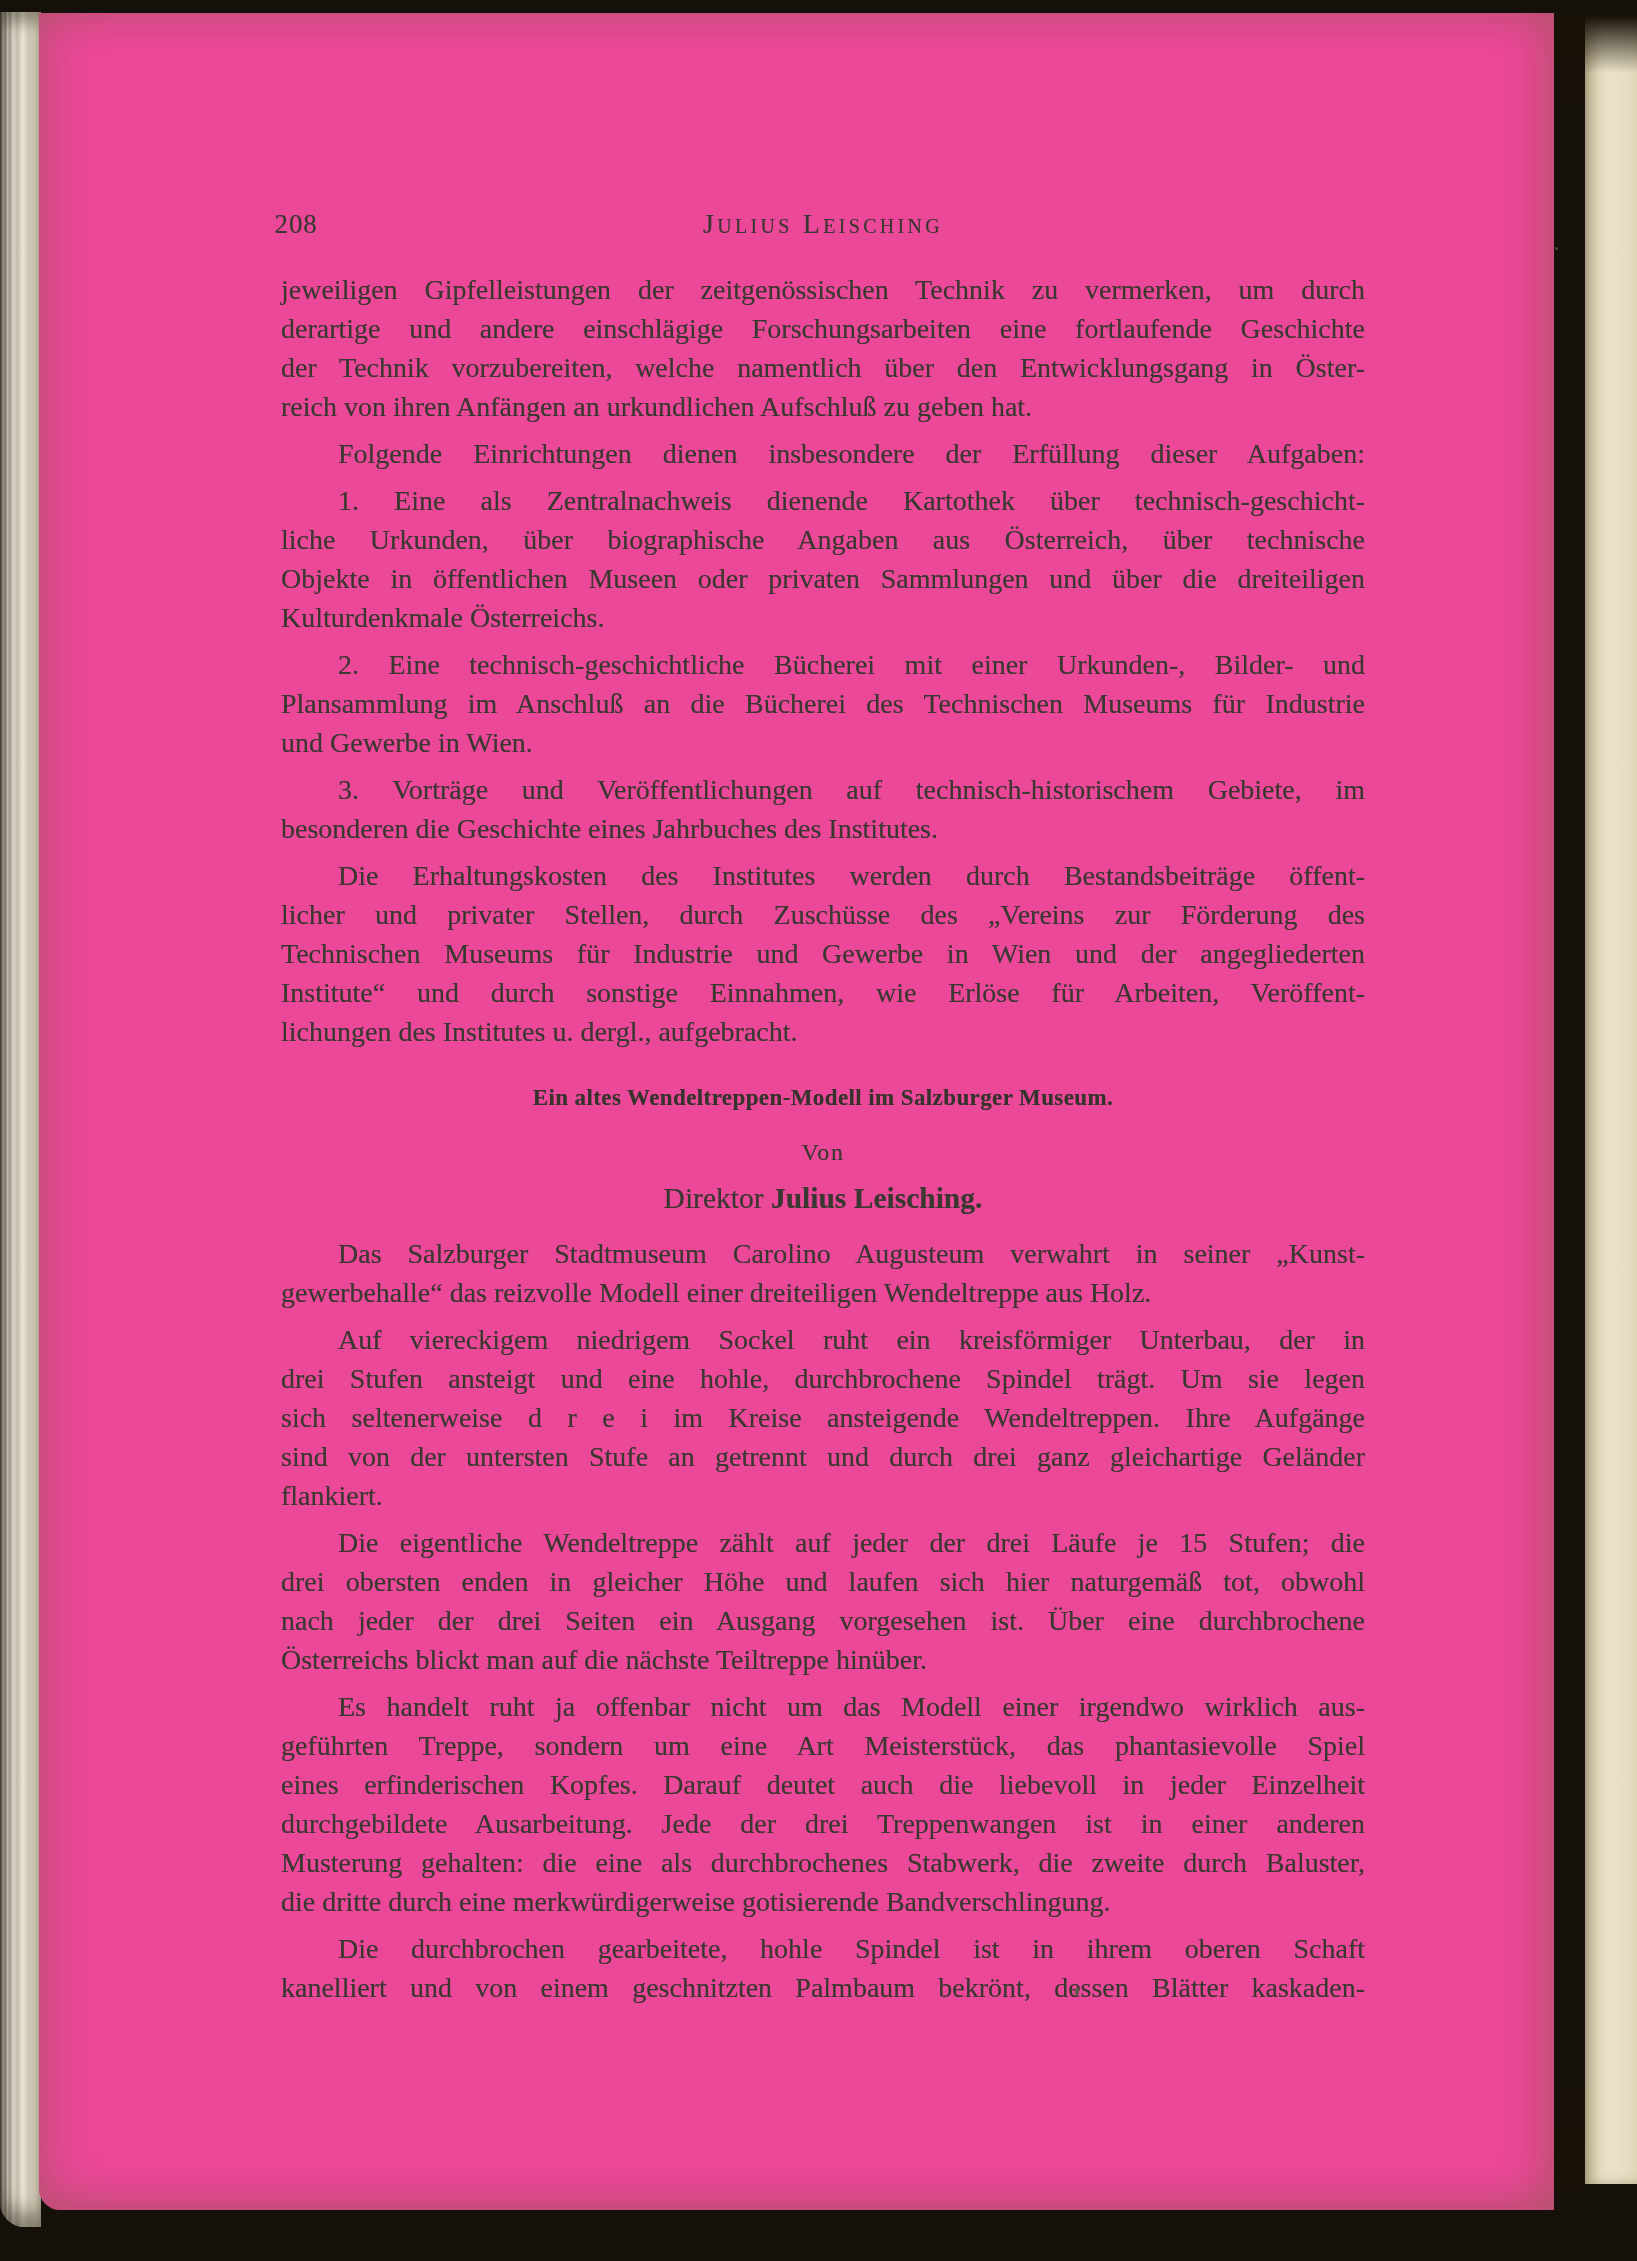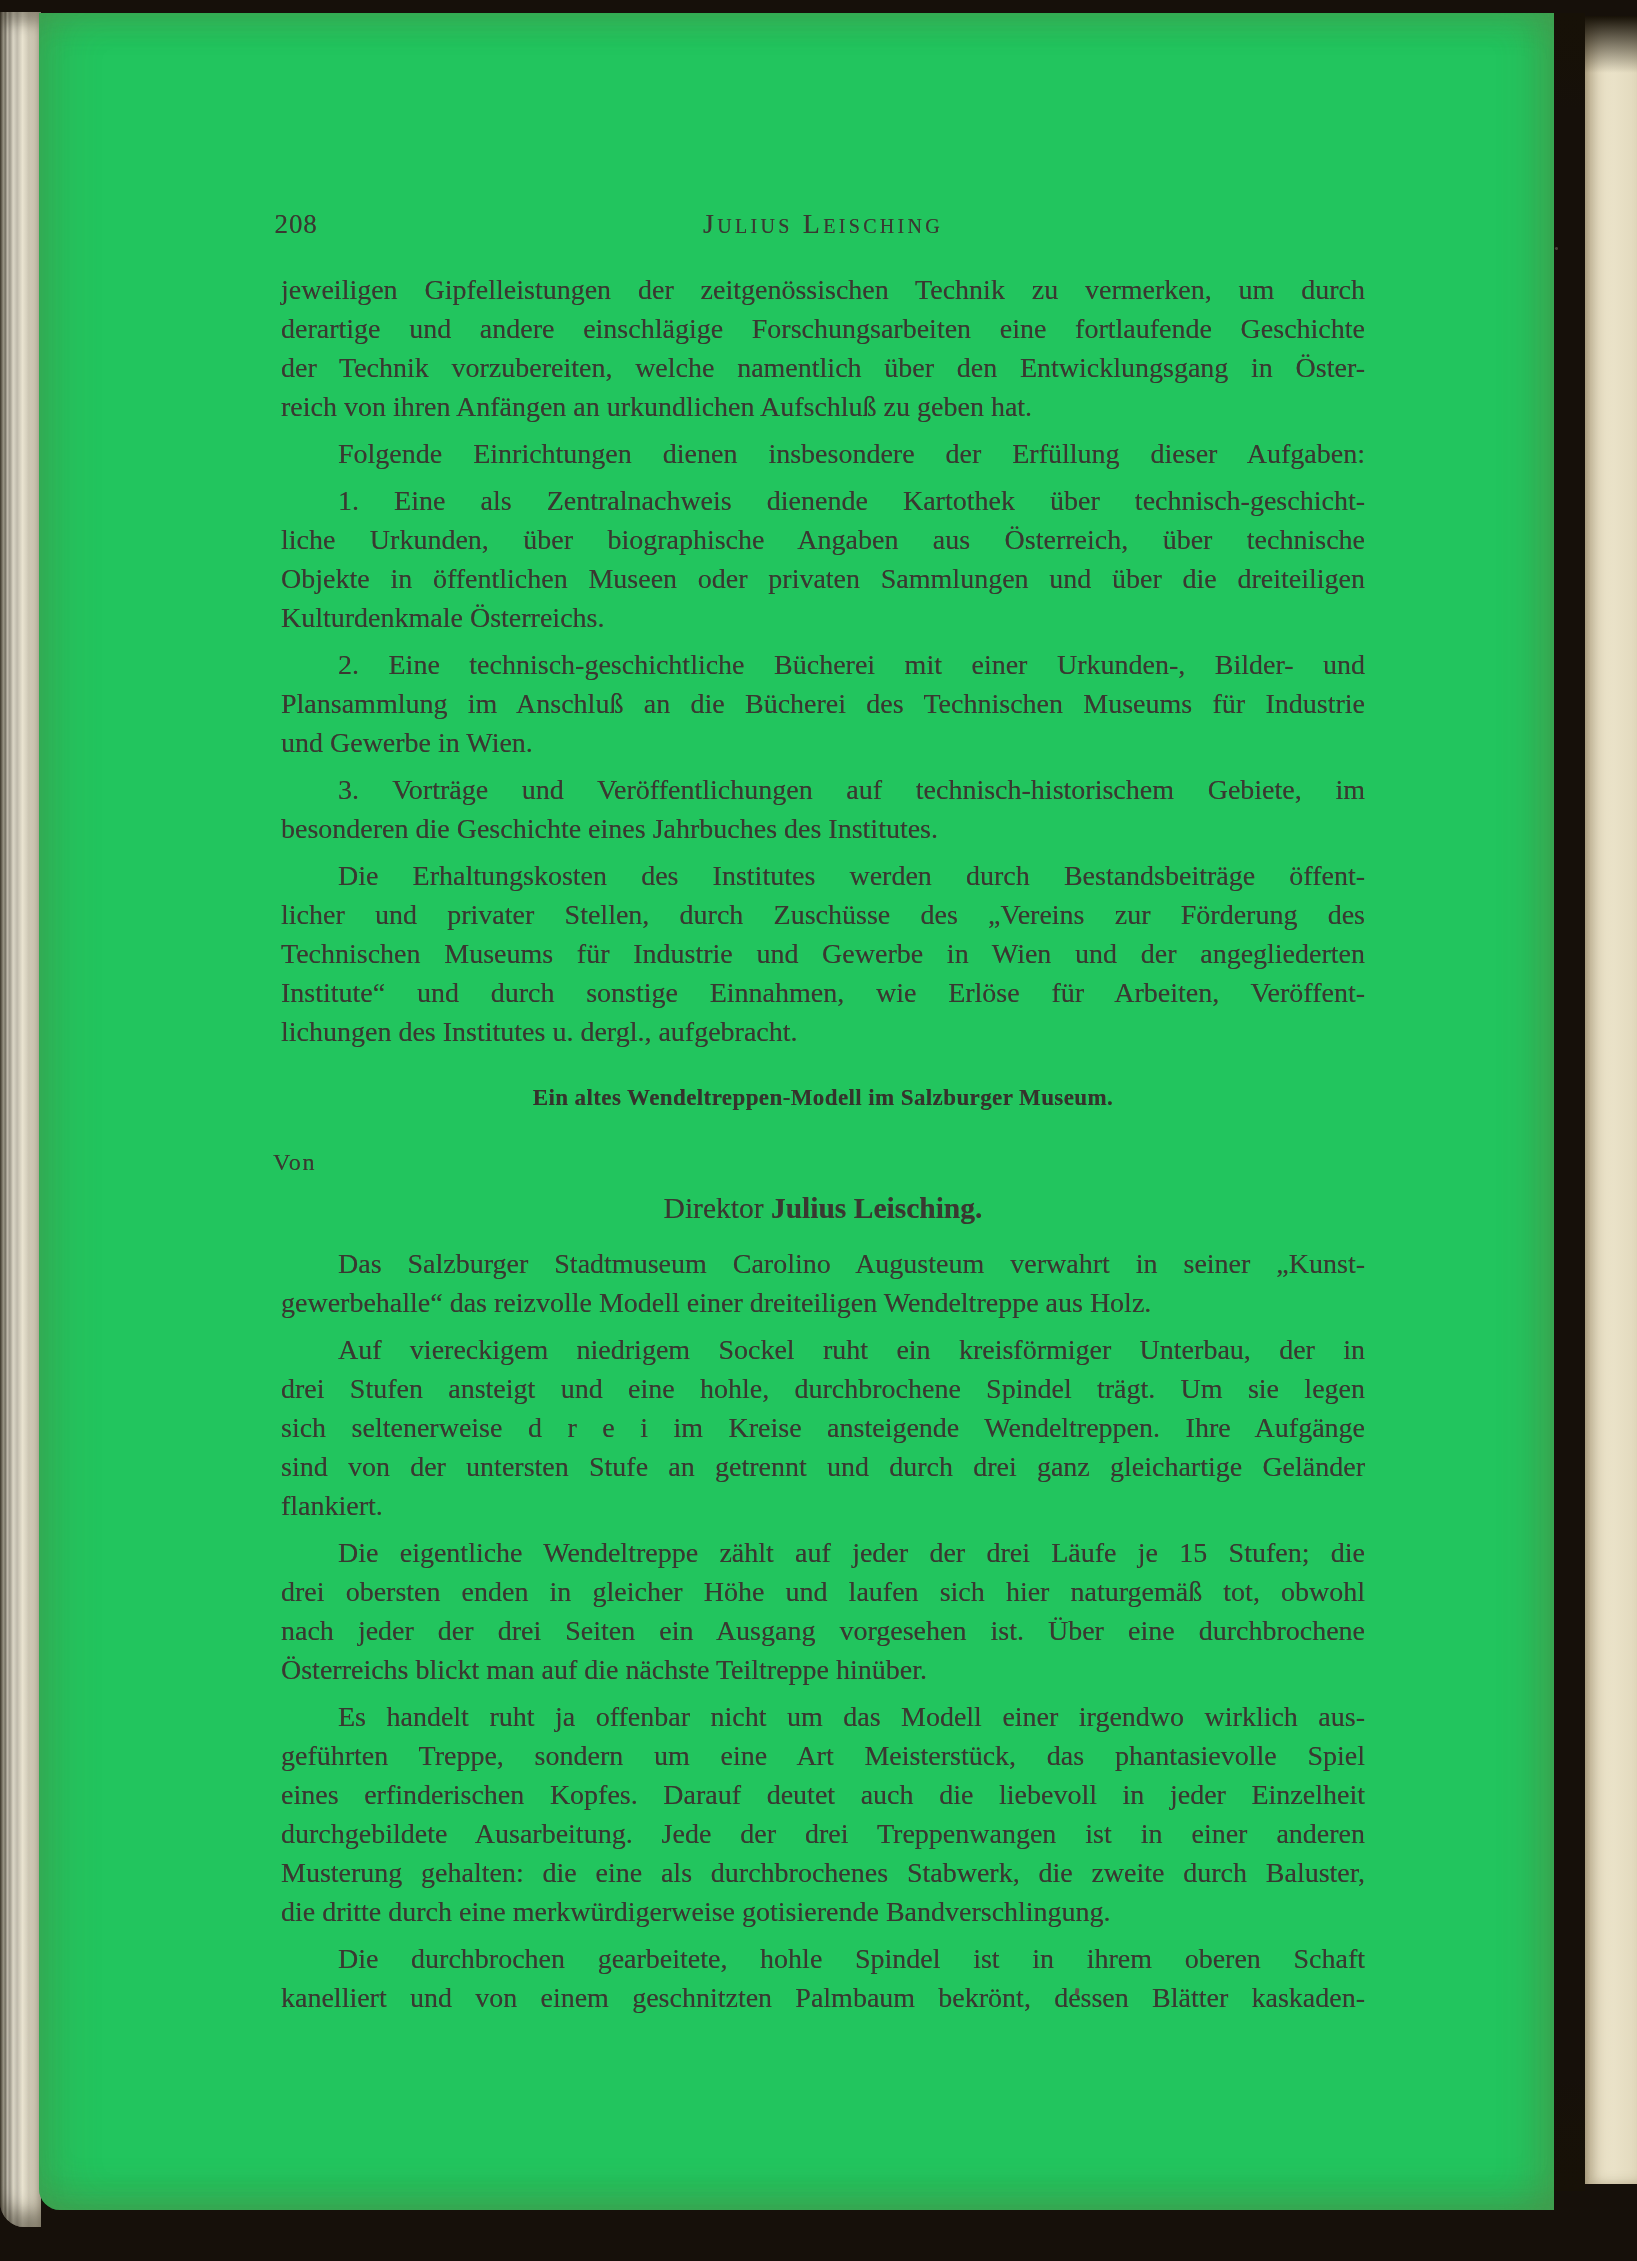--- a/index.html
+++ b/index.html
@@ -24,21 +24,21 @@
       #eae4d1 55%, #d5cfbc 70%, #ebe4cf 88%, #ede5cf 100%);
     border-bottom-left-radius: 24.6px;
     box-shadow: inset 0 -14.7px 18px rgba(30,24,12,0.45), inset 0 11.5px 13px rgba(30,24,12,0.35);
   }
 
   
   .page {
     position: absolute;
     left: 39px; top: 13px;
     width: 1515px; height: 2197px;
-    background: #22c55e;
+    background: #ec4899;
     border-bottom-left-radius: 21px;
     box-shadow:
       inset 28px 0 38px rgba(110, 98, 64, 0.14),
       inset -24.6px 0 34px rgba(122, 98, 56, 0.20),
       inset 0 -21px 33px rgba(110, 95, 55, 0.16),
       inset 0 18px 28px rgba(120, 105, 65, 0.10);
   }
 
   
   .gutter {
@@ -114,22 +114,22 @@
   .article-title {
     margin-top: 24.6px;
     text-align: center;
     font-weight: 700;
     font-size: 23px;
     line-height: 44px;
     letter-spacing: 0.4px;
     color: #35332c;
   }
   .byline-label {
-    margin-top: 28px;
-    text-align: left;
+    margin-top: 18px;
+    text-align: center;
     font-size: 24px;
     line-height: 28px;
     letter-spacing: 1.6px;
   }
   .byline {
     margin-top: 13px;
     margin-bottom: 17px;
     text-align: center;
     font-size: 29.5px;
     line-height: 38px;

